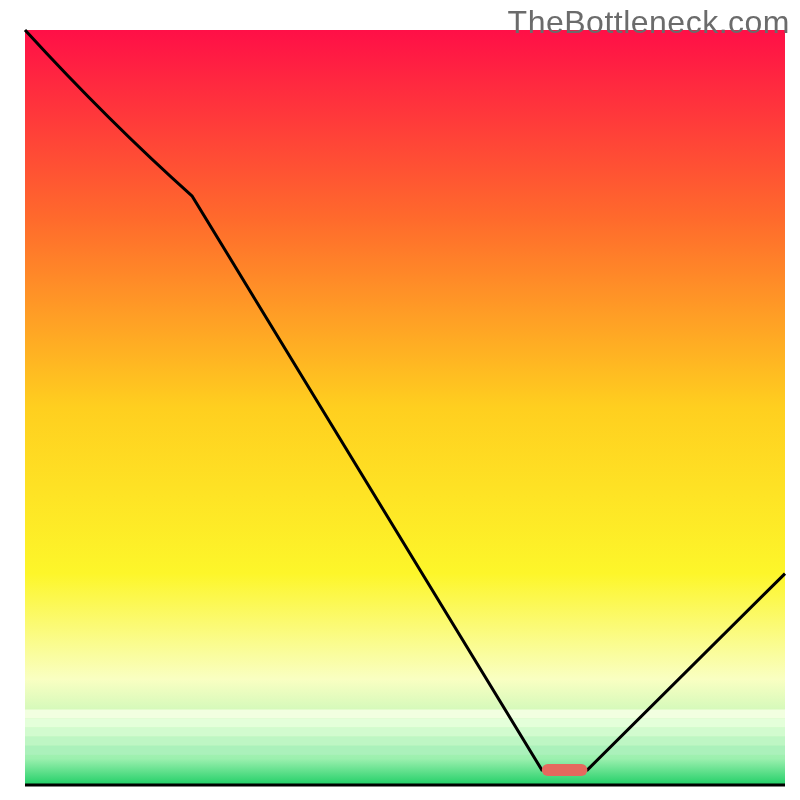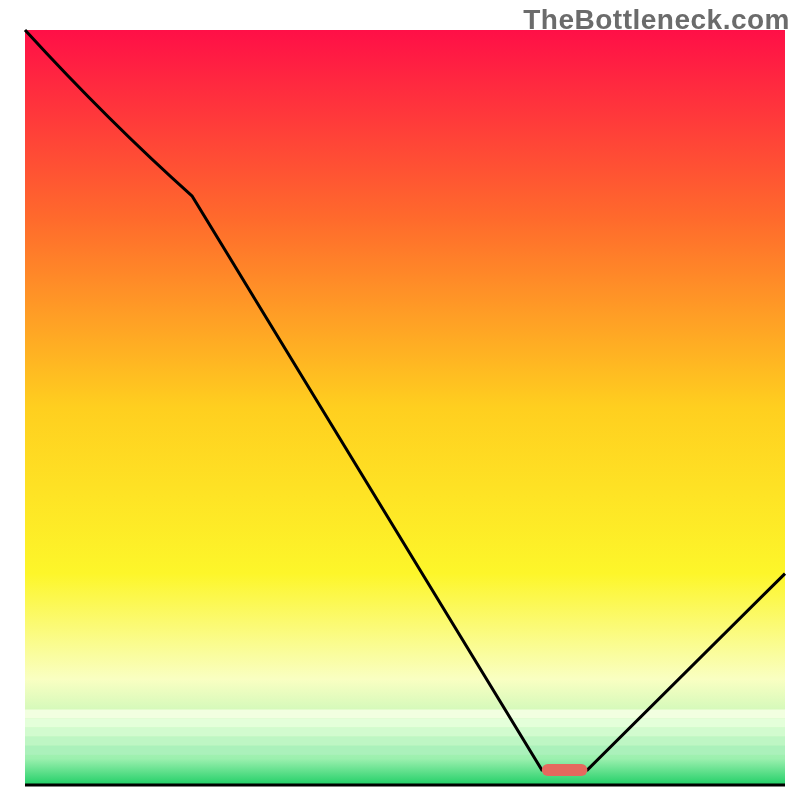--- a/index.html
+++ b/index.html
@@ -12,22 +12,22 @@
   }
   .stage {
     position: relative;
     width: 800px;
     height: 800px;
   }
   .watermark {
     position: absolute;
     top: 4px;
     right: 10px;
-    font-size: 28px;
-    font-weight: 700;
+    font-size: 32px;
+    font-weight: 400;
     color: #6b6b6b;
     letter-spacing: 0.5px;
     z-index: 10;
   }
   svg.chart {
     position: absolute;
     top: 0;
     left: 0;
     width: 800px;
     height: 800px;

